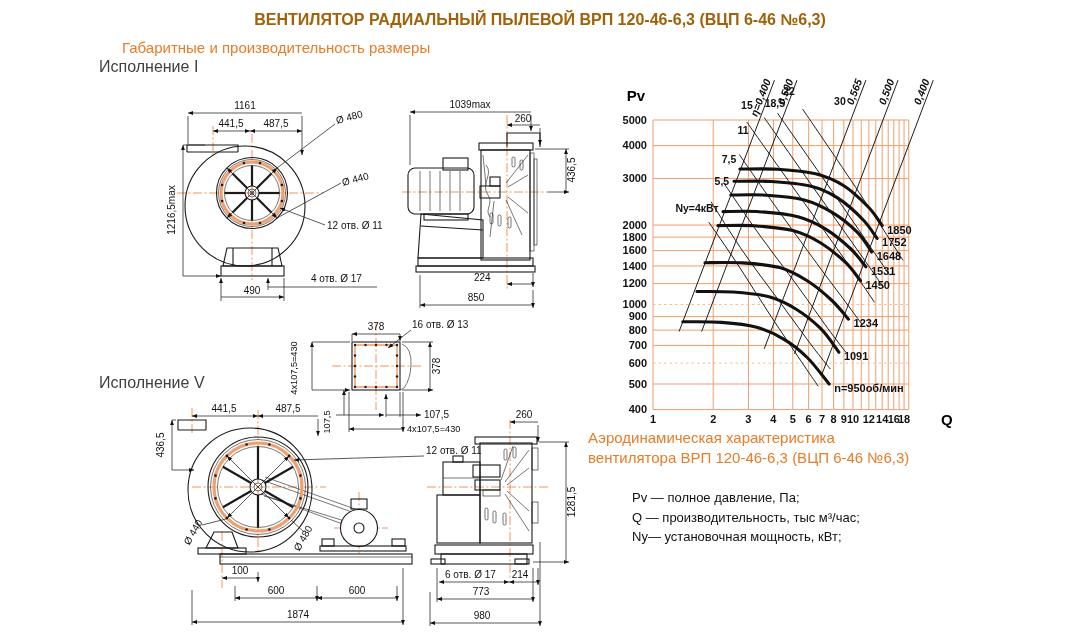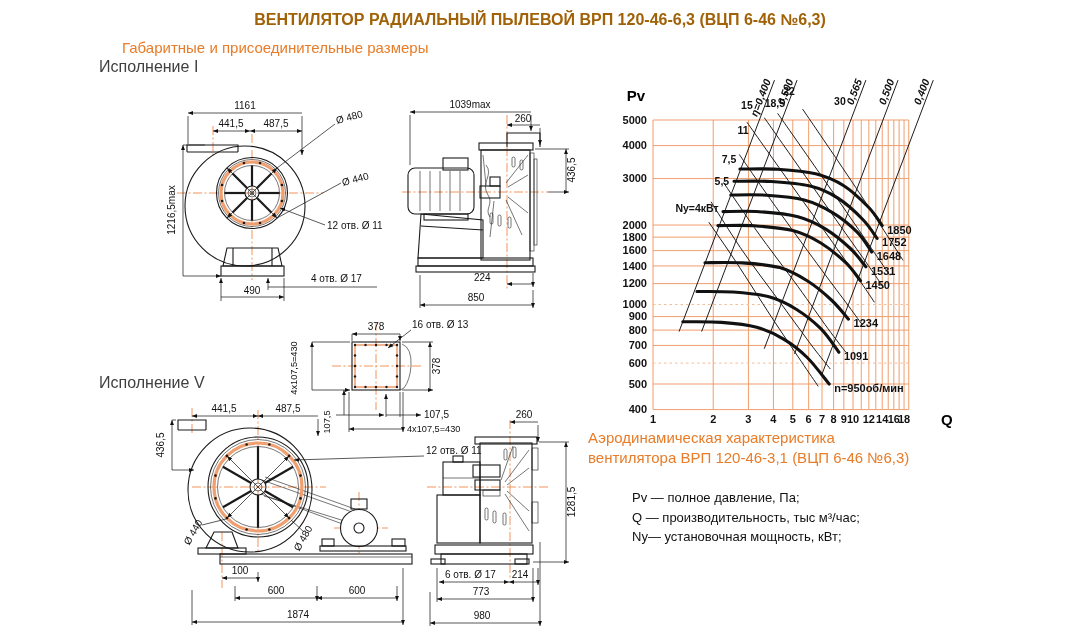--- a/index.html
+++ b/index.html
@@ -21,21 +21,21 @@
   .oring{fill:none;stroke:#f0a070}
   text.d{font-size:10px;fill:#111}
   text.d9{font-size:9.2px;fill:#111}
 </style>
 </head>
 <body>
 
 <div id="page">
 
   <div id="title" class="abs">ВЕНТИЛЯТОР РАДИАЛЬНЫЙ ПЫЛЕВОЙ ВРП 120-46-6,3 (ВЦП 6-46 №6,3)</div>
-  <div id="subtitle" class="abs">Габаритные и присоединительные размеры</div>
+  <div id="subtitle" class="abs">Габаритные и производительность размеры</div>
   <div class="abs sec" style="left:99px;top:58px">Исполнение I</div>
   <div class="abs sec" style="left:99px;top:374px">Исполнение V</div>
 
   <svg style="left:115px;top:82px" width="290" height="235" viewBox="0 0 290 235">
     <defs>
       <marker id="arr" viewBox="0 0 8 8" refX="7.5" refY="4" markerWidth="7.5" markerHeight="7.5" orient="auto-start-reverse">
         <path d="M0,1.1 L7.5,4 L0,6.9 Z" fill="#111"></path>
       </marker>
     </defs>
 
@@ -421,21 +421,21 @@
         <text x="274.2256071356476" y="368" text-anchor="middle" font-size="11" font-weight="bold" fill="#111">14</text>
         <text x="285.82399653118495" y="368" text-anchor="middle" font-size="11" font-weight="bold" fill="#111">16</text>
         <text x="296.0545010206612" y="368" text-anchor="middle" font-size="11" font-weight="bold" fill="#111">18</text>
         <text x="28" y="46" text-anchor="middle" font-size="15" font-weight="bold" fill="#000">Pv</text>
         <text x="338.75072019056574" y="370" text-anchor="middle" font-size="15" font-weight="bold" fill="#000">Q</text>
       </g>
     </svg>
 
   <div id="caption" class="abs">
     <div>Аэродинамическая характеристика</div>
-    <div>вентилятора  ВРП 120-46-3,1 (ВЦП 6-46 №6,3)</div>
+    <div>вентилятора  ВРП 120-46-6,3 (ВЦП 6-46 №6,3)</div>
   </div>
 
   <div id="legend" class="abs">
     <div>Pv — полное давление, Па;</div>
     <div>Q  — производительность, тыс м³/час;</div>
     <div>Ny— установочная мощность, кВт;</div>
   </div>
 
 </div>
 

